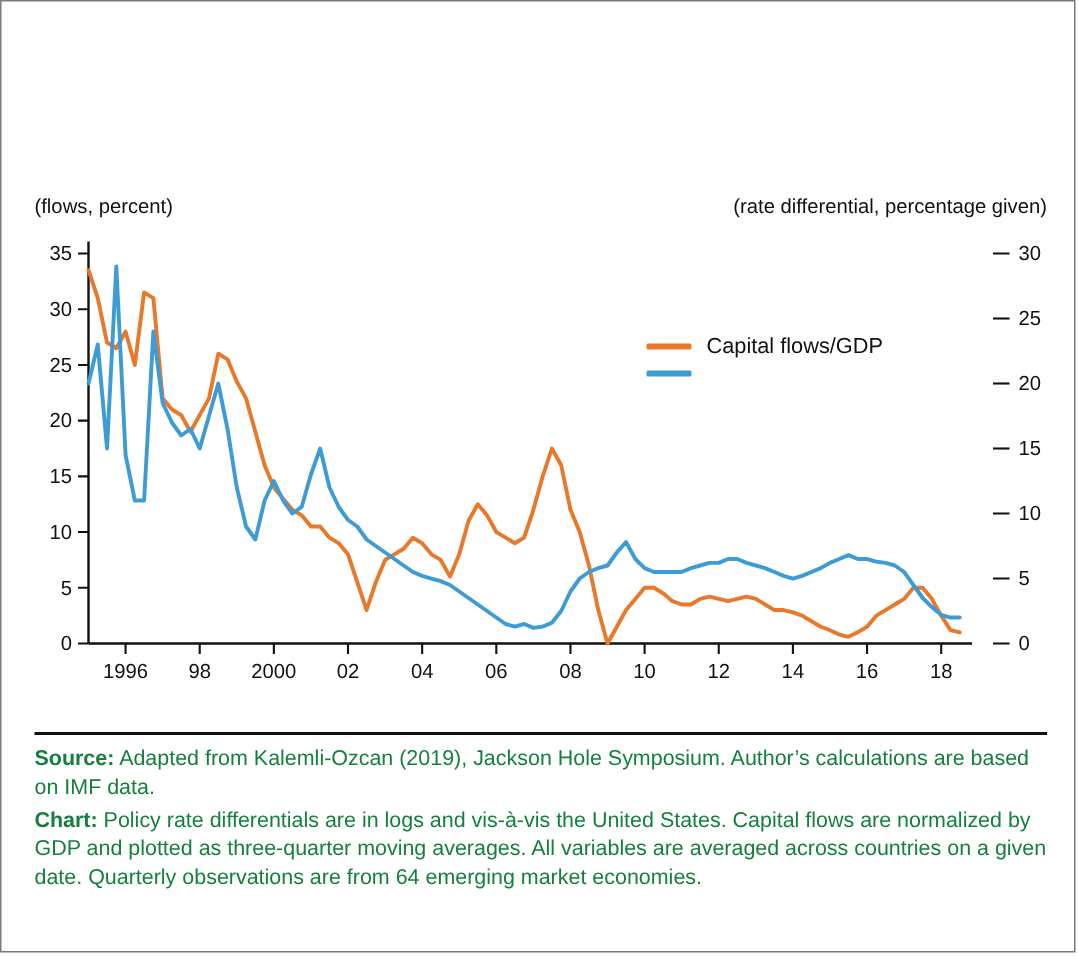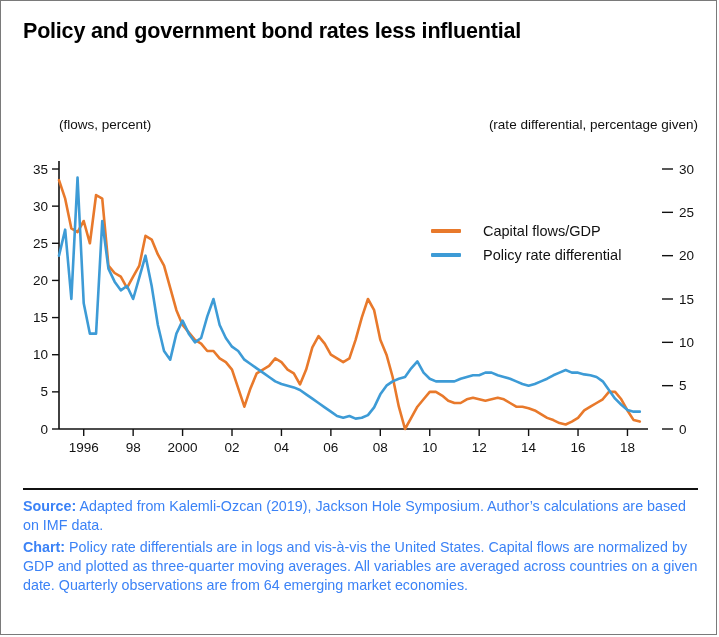--- a/index.html
+++ b/index.html
@@ -43,27 +43,26 @@
   }
   .subtitle {
     font-size: 15.5px;
     color: #111;
     margin-top: 6px;
     line-height: 1.25;
     max-width: 660px;
   }
   .axis-units {
     position: absolute;
-    top: 116px;
+    top: 129px;
     left: 22px;
     right: 18px;
     height: 18px;
     font-size: 13.5px;
     color: #111;
-    margin-left: 36px;
   }
   .axis-units .left { position: absolute; left: 0; top: 0; }
   .axis-units .right { position: absolute; right: 0; top: 0; }
 
   #plotwrap {
     position: absolute;
     left: 0px;
     top: 150px;
     width: 717px;
     height: 330px;
@@ -74,21 +73,20 @@
     position: absolute;
     left: 430px;
     top: 72px;
     font-size: 14.5px;
     color: #111;
   }
   .legend-row {
     display: flex;
     align-items: center;
     margin-bottom: 8px;
-    gap: 12px;
   }
   .legend-swatch {
     width: 30px;
     height: 4px;
     margin-right: 10px;
     border-radius: 1px;
   }
   .divider {
     position: absolute;
     left: 22px;
@@ -97,37 +95,36 @@
     height: 2px;
     background: #111;
   }
   .notes {
     position: absolute;
     left: 22px;
     right: 18px;
     top: 496px;
     font-size: 14.3px;
     line-height: 1.35;
-    color: #3b82f6;
+    color: #15803d;
   }
   .notes p { margin: 0 0 2px 0; }
   .notes b { font-weight: bold; }
   .tick-text {
     font-size: 13.5px;
     fill: #111;
     font-family: "Liberation Sans", sans-serif;
   }
 </style>
 </head>
 <body>
 
 <div id="frame">
 
   <div class="pad">
-    <div class="title">Policy and government bond rates less influential</div>
   </div>
 
   <div class="axis-units">
     <span class="left">(flows, percent)</span>
     <span class="right">(rate differential, percentage given)</span>
   </div>
 
   <div id="plotwrap">
     <svg id="plot" width="717" height="330" viewBox="0 0 717 330">
         <line x1="58" y1="10" x2="58" y2="278" stroke="#111" stroke-width="1.6"></line>
@@ -190,21 +187,20 @@
         <path d="M58.00 104.67 L64.18 78.67 L70.36 148.00 L76.54 26.67 L82.72 152.33 L88.89 182.67 L95.07 182.67 L101.25 70.00 L107.43 117.67 L113.61 130.67 L119.79 139.33 L125.97 135.00 L132.15 148.00 L138.33 126.33 L144.51 104.67 L150.68 135.00 L156.86 174.00 L163.04 200.00 L169.22 208.67 L175.40 182.67 L181.58 169.67 L187.76 182.67 L193.94 191.33 L200.12 187.00 L206.29 165.33 L212.47 148.00 L218.65 174.00 L224.83 187.00 L231.01 195.67 L237.19 200.00 L243.37 208.67 L249.55 213.00 L255.73 217.33 L261.91 221.67 L268.08 226.00 L274.26 230.33 L280.44 232.93 L286.62 234.67 L292.80 236.40 L298.98 239.00 L305.16 243.33 L311.34 247.67 L317.52 252.00 L323.69 256.33 L329.87 260.67 L336.05 265.00 L342.23 266.73 L348.41 265.00 L354.59 267.60 L360.77 266.73 L366.95 264.13 L373.13 256.33 L379.31 243.33 L385.48 234.67 L391.66 230.33 L397.84 227.73 L404.02 226.00 L410.20 217.33 L416.38 210.40 L422.56 221.67 L428.74 227.73 L434.92 230.33 L441.09 230.33 L447.27 230.33 L453.45 230.33 L459.63 227.73 L465.81 226.00 L471.99 224.27 L478.17 224.27 L484.35 221.67 L490.53 221.67 L496.71 224.27 L502.88 226.00 L509.06 227.73 L515.24 230.33 L521.42 232.93 L527.60 234.67 L533.78 232.93 L539.96 230.33 L546.14 227.73 L552.32 224.27 L558.49 221.67 L564.67 219.07 L570.85 221.67 L577.03 221.67 L583.21 223.40 L589.39 224.27 L595.57 226.00 L601.75 230.33 L607.93 239.00 L614.11 247.67 L620.28 253.73 L626.46 258.93 L632.64 260.67 L638.82 260.67" fill="none" stroke="#3D9BD6" stroke-width="2.6" stroke-linejoin="round" stroke-linecap="round"></path>
       </svg>
 
     <div class="legend">
       <div class="legend-row">
         <span class="legend-swatch" style="background:#E8792B"></span>
         <span>Capital flows/GDP</span>
       </div>
       <div class="legend-row">
         <span class="legend-swatch" style="background:#3D9BD6"></span>
-        <span>Policy rate differential</span>
       </div>
     </div>
   </div>
 
   <div class="divider"></div>
 
   <div class="notes">
     <p><b>Source:</b><span> Adapted from Kalemli-Ozcan (2019), Jackson Hole Symposium. Author’s calculations are based on IMF data.</span></p>
     <p><b>Chart:</b><span> Policy rate differentials are in logs and vis-à-vis the United States. Capital flows are normalized by GDP and plotted as three-quarter moving averages. All variables are averaged across countries on a given date. Quarterly observations are from 64 emerging market economies.</span></p>
   </div>

